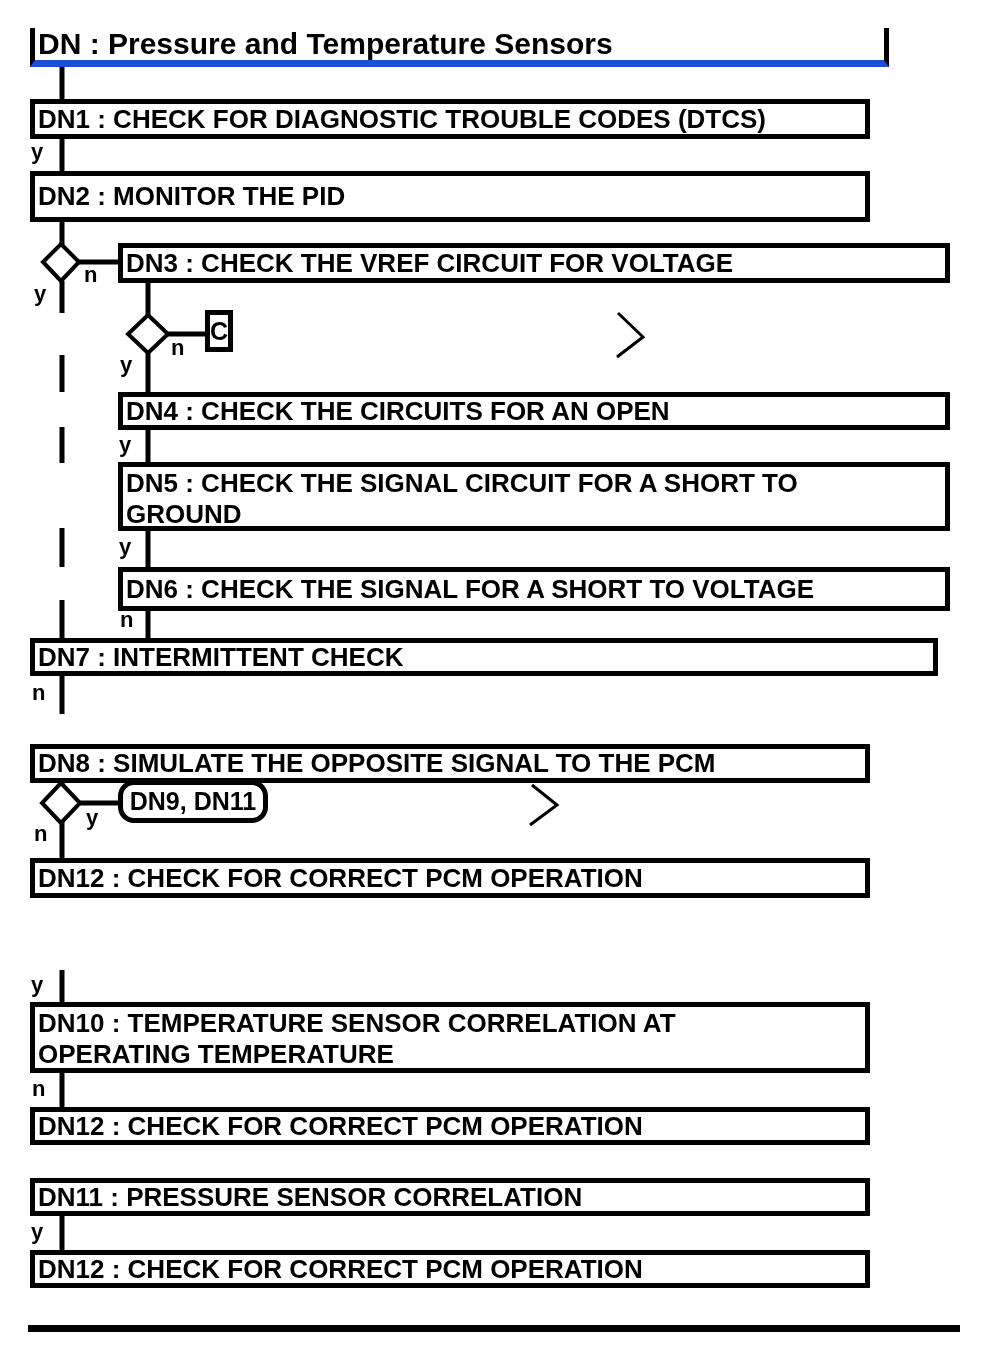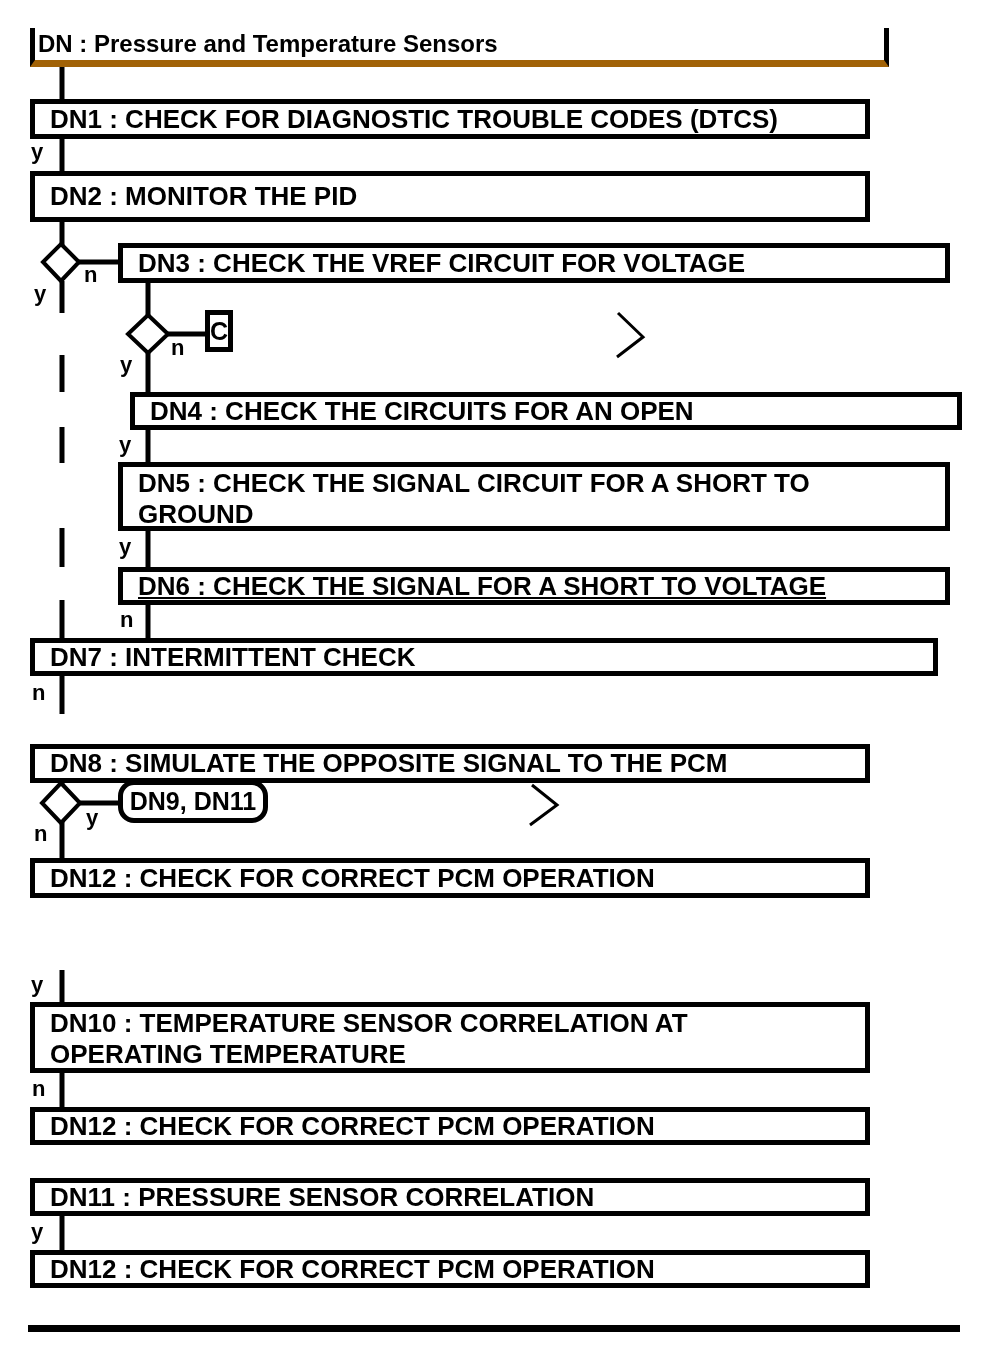--- a/index.html
+++ b/index.html
@@ -18,36 +18,36 @@
     border:5px solid #000;
     background:#fff;
     display:flex;
     align-items:center;
     font-weight:bold;
     font-size:26px;
     line-height:31px;
     letter-spacing:0px;
   }
   .node .node-label{
-    padding-left:15px;
+    padding-left:3px;
     white-space:pre-line;
   }
   .node.twoline{align-items:flex-start;}
   .node.twoline .node-label{padding-top:1px;}
   .title-bar{
     position:absolute;
     box-sizing:border-box;
     border-left:5px solid #000;
     border-right:5px solid #000;
-    border-bottom:7px solid #a16207;
+    border-bottom:7px solid #1d4ed8;
     background:#fff;
     display:flex;
     align-items:center;
     font-weight:bold;
-    font-size:24px;
+    font-size:30px;
   }
   .title-bar .node-label{padding-left:3px;white-space:nowrap;}
   .jump{
     justify-content:center;
     font-size:25px;
   }
   .jump .node-label{padding-left:0;white-space:nowrap;}
   .branch-label{
     position:absolute;
     font-weight:bold;
@@ -106,28 +106,28 @@
   </div>
   <div class="node" style="left:30px;top:171px;width:840px;height:51px;">
     <span class="node-label">DN2 : MONITOR THE PID</span>
   </div>
   <div class="node" style="left:118px;top:243px;width:832px;height:40px;">
     <span class="node-label">DN3 : CHECK THE VREF CIRCUIT FOR VOLTAGE</span>
   </div>
   <div class="node jump" style="left:205px;top:310px;width:28px;height:42px;">
     <span class="node-label">C</span>
   </div>
-  <div class="node" style="left:130px;top:392px;width:832px;height:38px;">
+  <div class="node" style="left:118px;top:392px;width:832px;height:38px;">
     <span class="node-label">DN4 : CHECK THE CIRCUITS FOR AN OPEN</span>
   </div>
   <div class="node twoline" style="left:118px;top:462px;width:832px;height:69px;">
     <span class="node-label">DN5 : CHECK THE SIGNAL CIRCUIT FOR A SHORT TO
 GROUND</span>
   </div>
-  <div class="node" style="left:118px;top:567px;width:832px;height:38px;text-decoration:underline;">
+  <div class="node" style="left:118px;top:567px;width:832px;height:44px;">
     <span class="node-label">DN6 : CHECK THE SIGNAL FOR A SHORT TO VOLTAGE</span>
   </div>
   <div class="node" style="left:30px;top:638px;width:908px;height:38px;text-align:center;">
     <span class="node-label">DN7 : INTERMITTENT CHECK</span>
   </div>
   <div class="node" style="left:30px;top:744px;width:840px;height:39px;">
     <span class="node-label">DN8 : SIMULATE THE OPPOSITE SIGNAL TO THE PCM</span>
   </div>
   <div class="node jump" style="left:118px;top:780px;width:150px;height:43px;border-radius:16px;">
     <span class="node-label">DN9, DN11</span>

